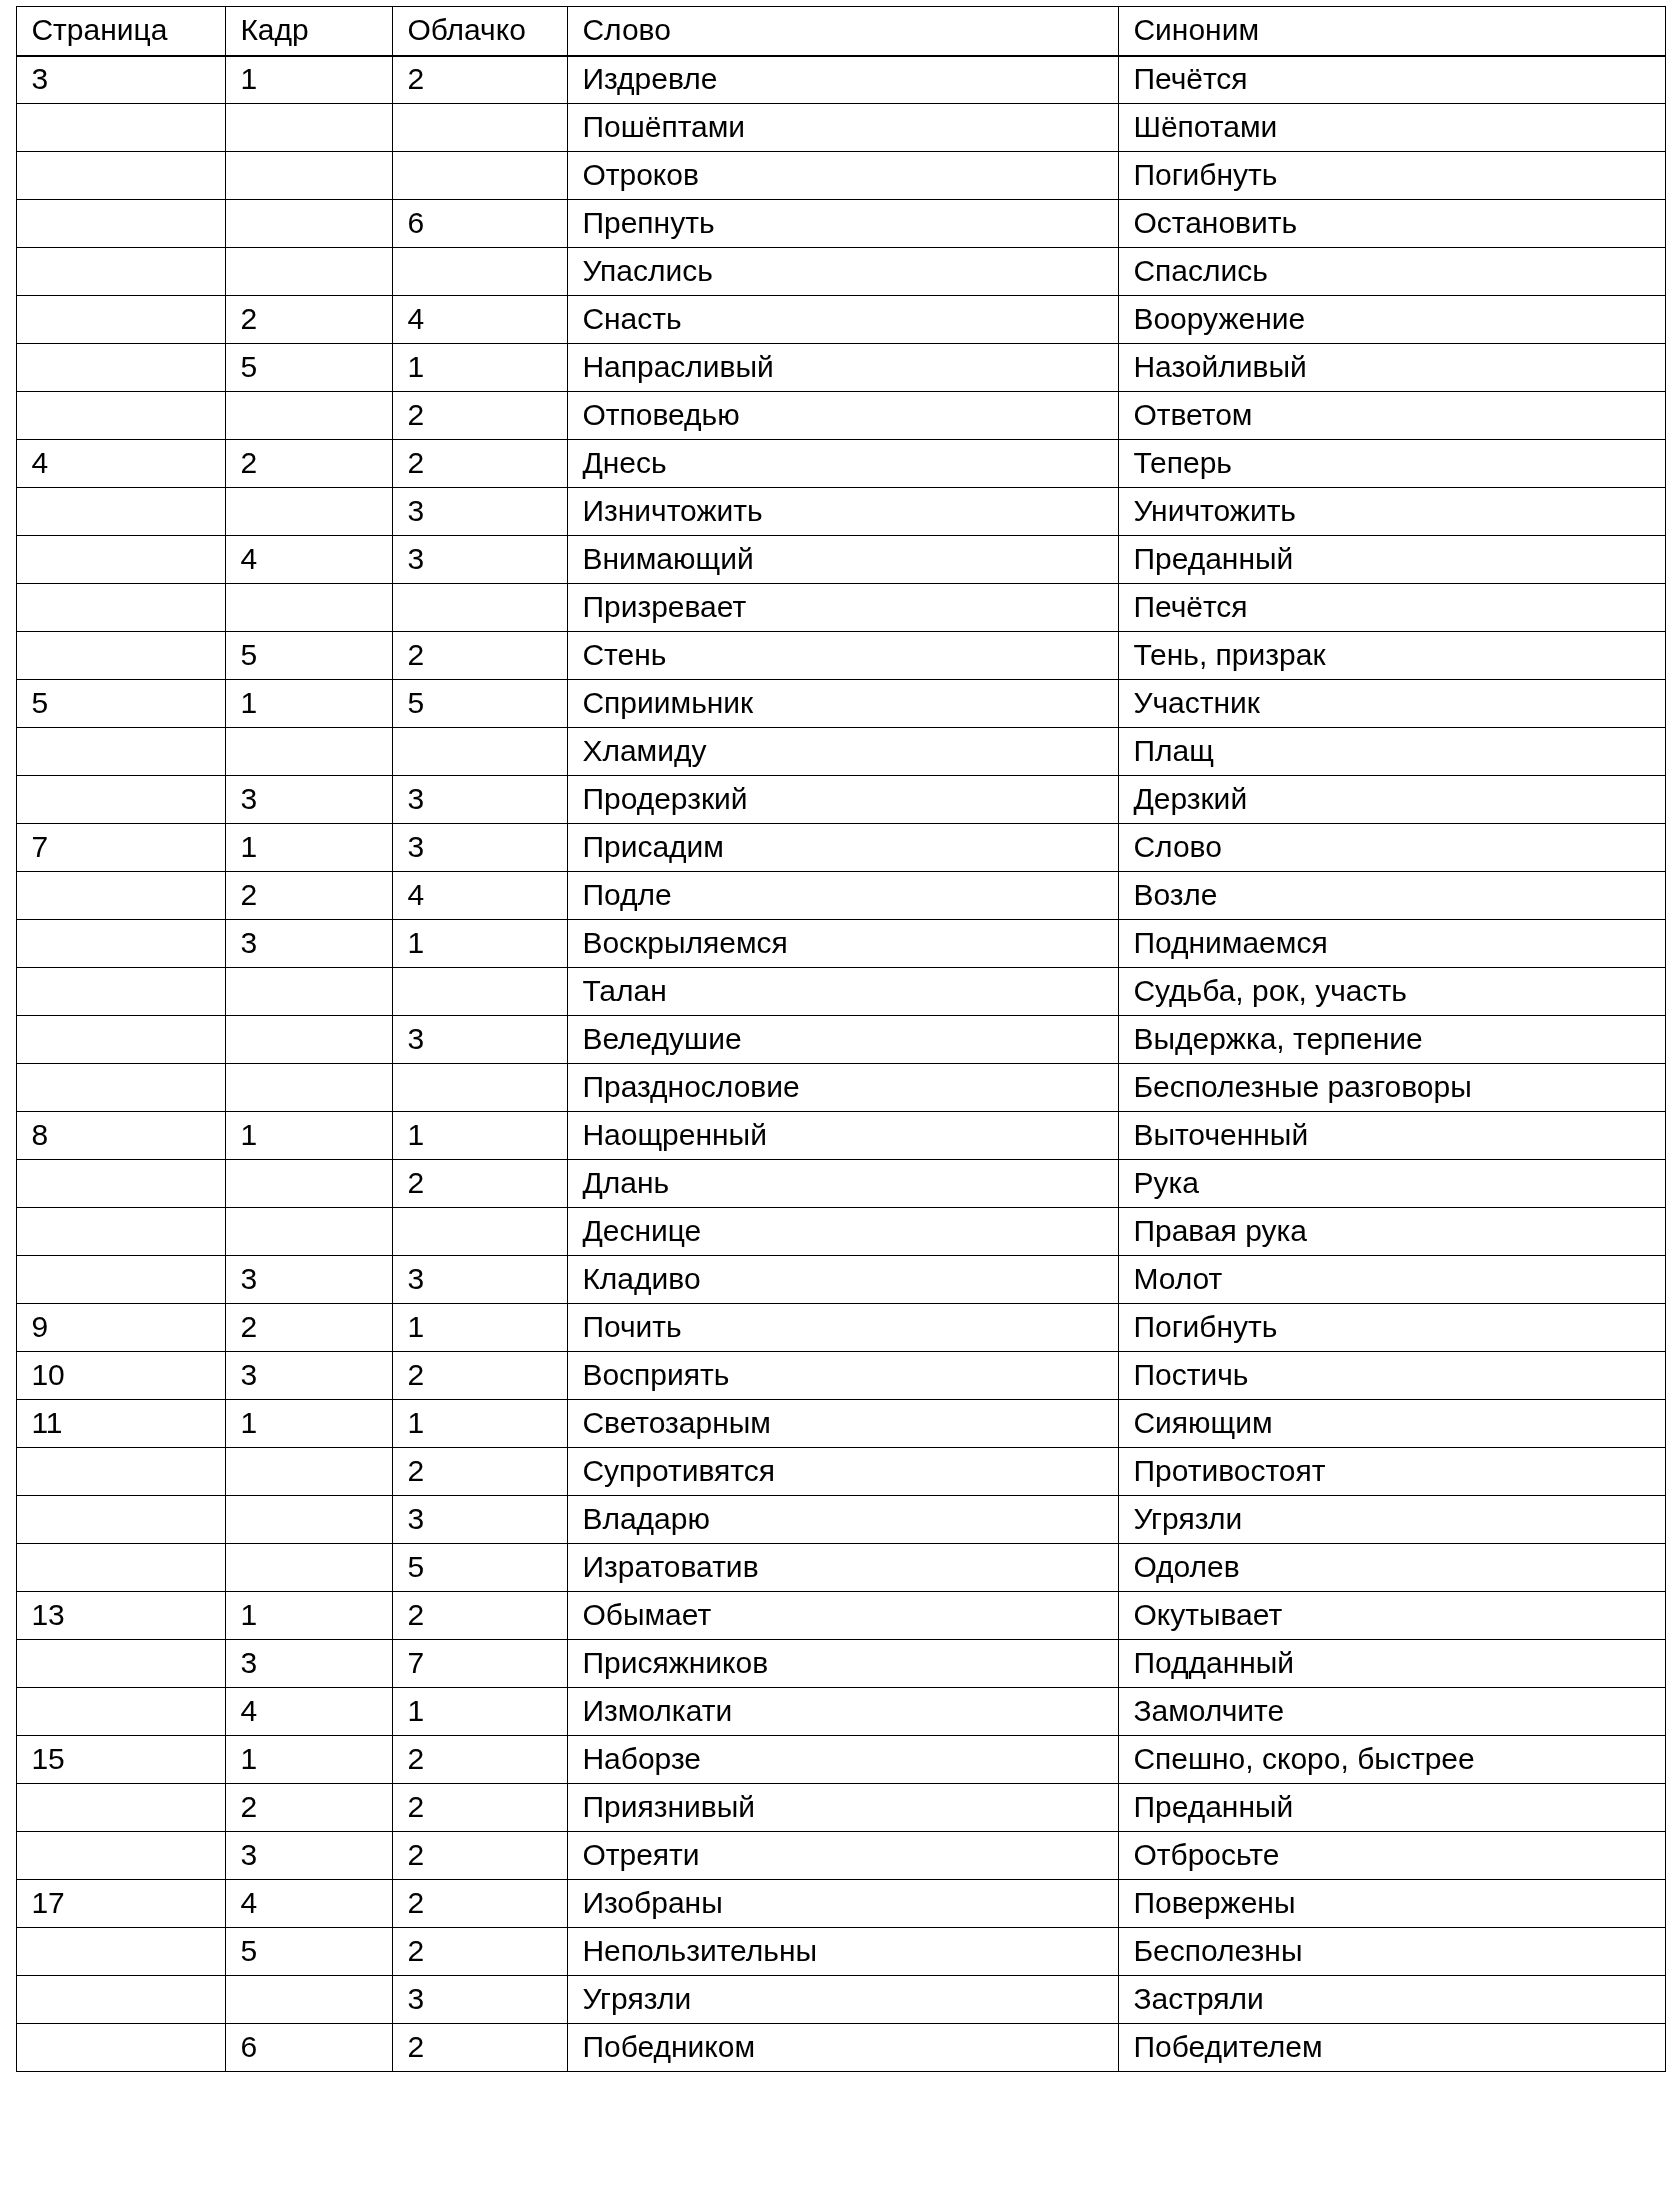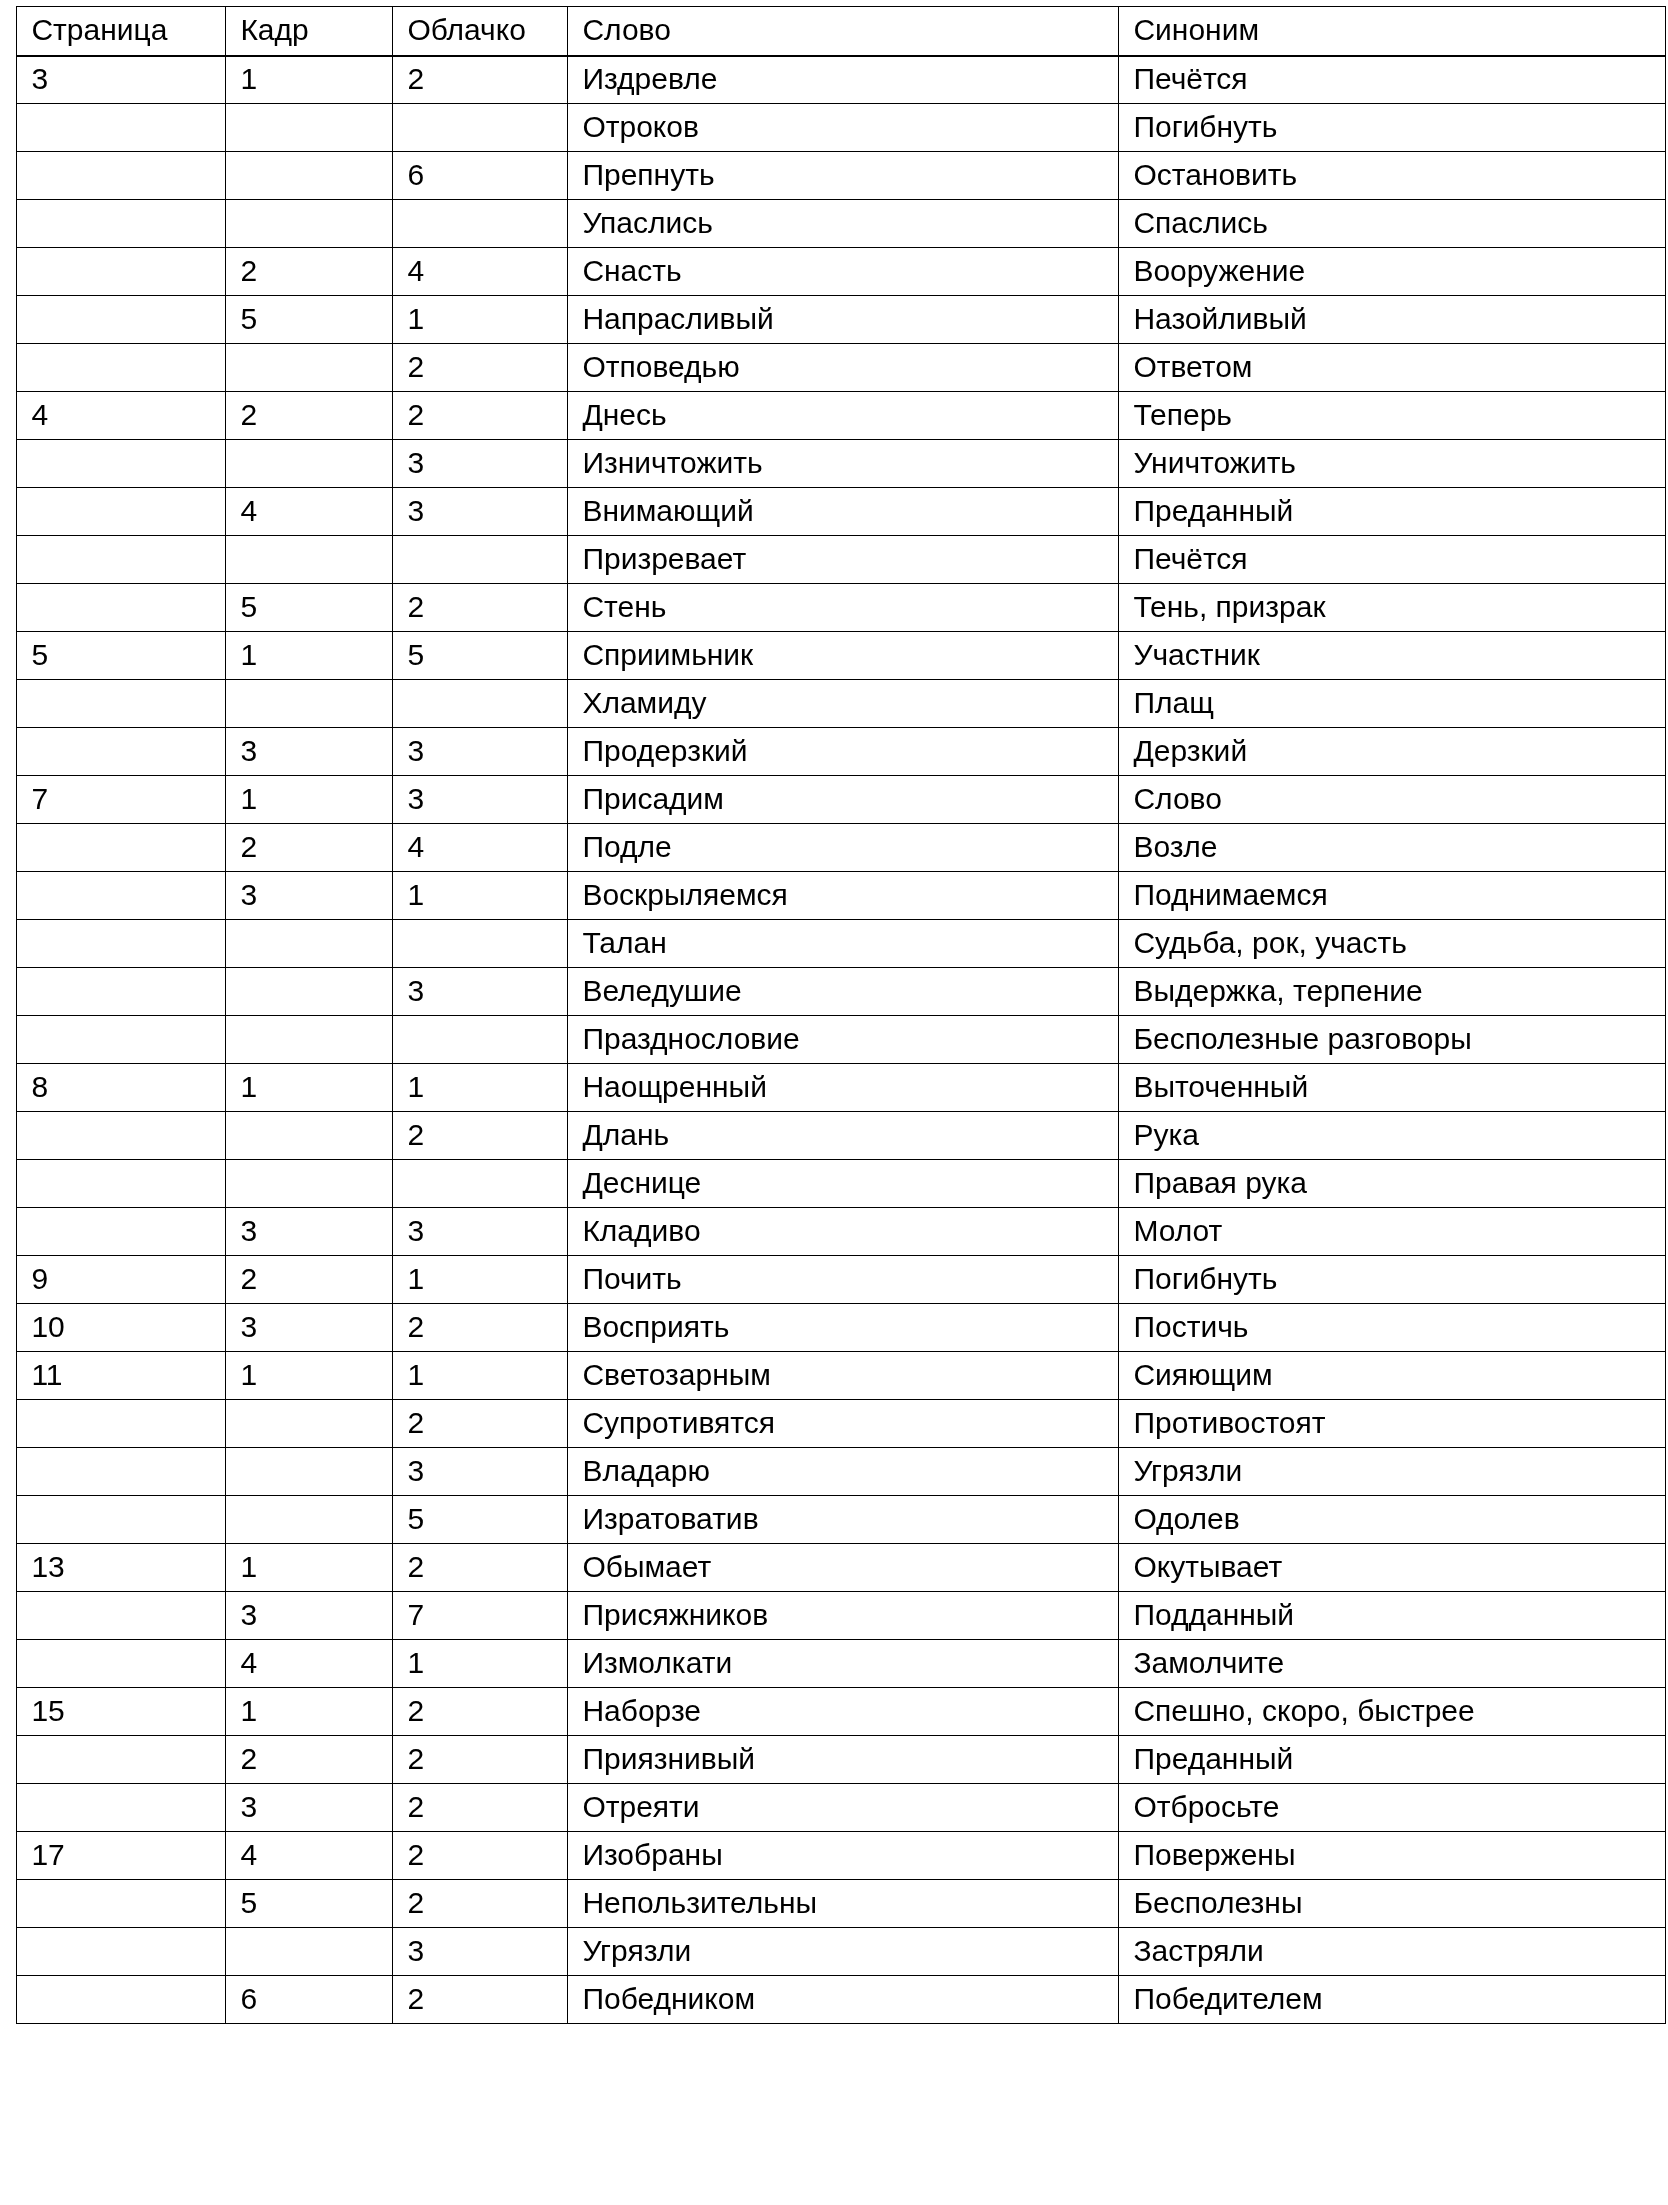--- a/index.html
+++ b/index.html
@@ -77,20 +77,27 @@
           <td>3</td>
           <td>1</td>
           <td>2</td>
           <td>Издревле</td>
           <td>Печётся</td>
         </tr>
         <tr>
           <td></td>
           <td></td>
           <td></td>
+          <td>Пошёптами</td>
+          <td>Шёпотами</td>
+        </tr>
+        <tr>
+          <td></td>
+          <td></td>
+          <td></td>
           <td>Отроков</td>
           <td>Погибнуть</td>
         </tr>
         <tr>
           <td></td>
           <td></td>
           <td>6</td>
           <td>Препнуть</td>
           <td>Остановить</td>
         </tr>

